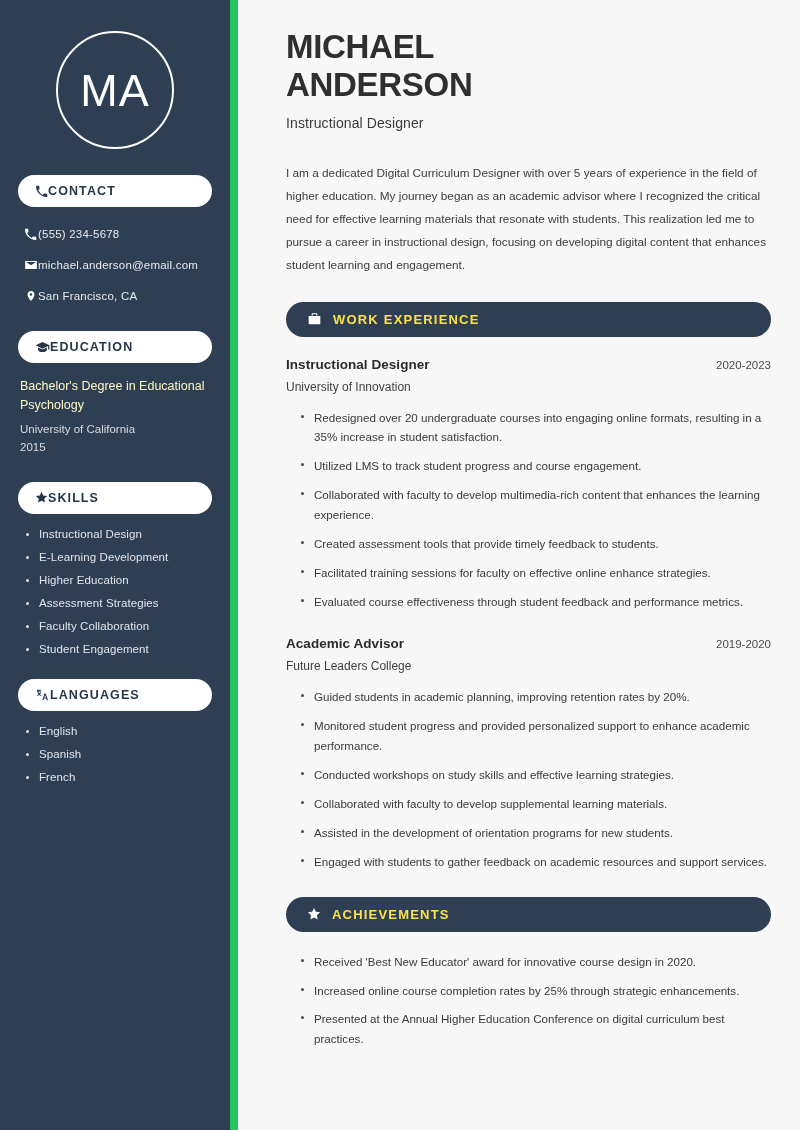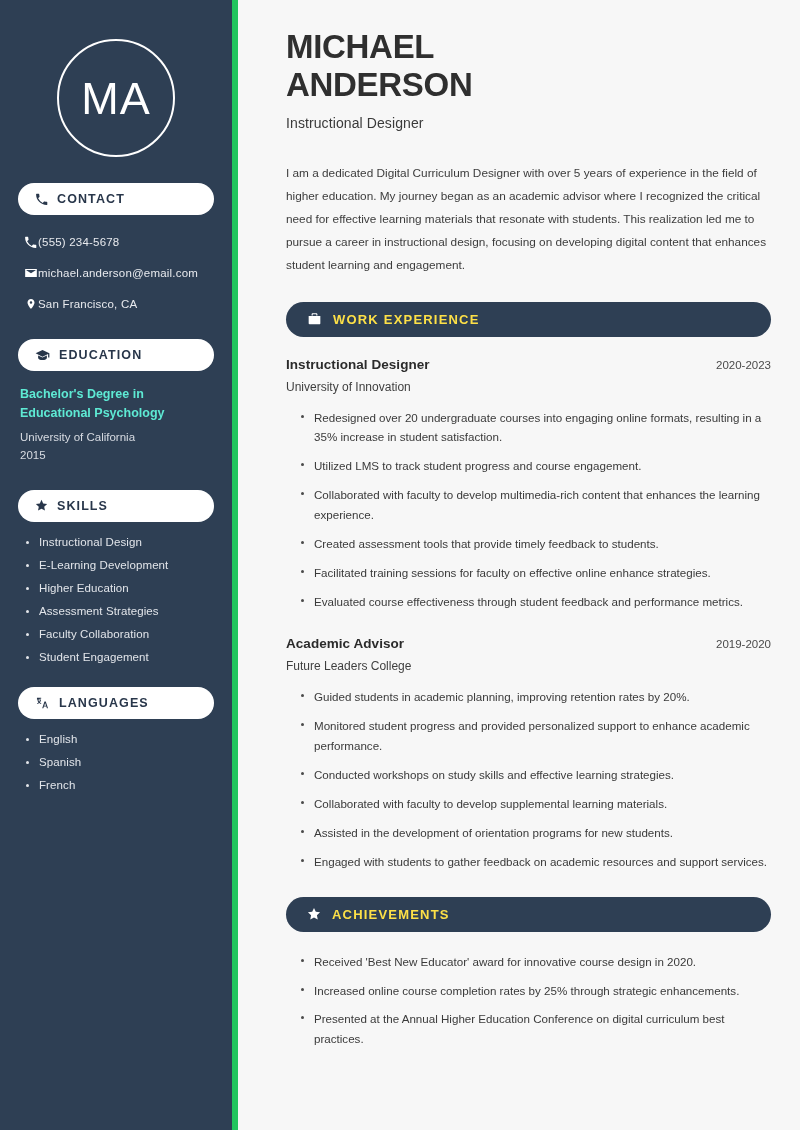--- a/index.html
+++ b/index.html
@@ -18,22 +18,22 @@
     background: #f7f7f7;
     display: flex;
     overflow: hidden;
   }
 
   
   .sidebar {
     width: 238px;
     min-width: 238px;
     background: #2e3f54;
-    border-right: 6px solid #22c55e;
-    padding: 12px 18px;
+    border-right: 8px solid #22c55e;
+    padding: 4px 18px;
     color: #ffffff;
   }
 
   .avatar-wrap {
     display: flex;
     justify-content: center;
     padding-top: 27px;
     padding-bottom: 26px;
   }
   .avatar {
@@ -53,21 +53,20 @@
     line-height: 1;
   }
 
   
   .pill {
     background: #ffffff;
     border-radius: 999px;
     height: 32px;
     display: flex;
     align-items: center;
-    gap: 9px;
     padding: 0 17px;
     margin-bottom: 14px;
   }
   .pill-label {
     color: #28364a;
     font-size: 12.5px;
     font-weight: bold;
     letter-spacing: 1.1px;
   }
   .pill .ico { display: flex; align-items: center; }
@@ -92,22 +91,22 @@
   .contact-text {
     font-size: 11.5px;
     color: #e8eaee;
     letter-spacing: 0.2px;
   }
 
   
   .edu-block { padding-left: 2px; margin-bottom: 25px; }
   .edu-degree {
     font-size: 12.5px;
-    font-weight: bold;
-    color: #5eead4;
+    font-weight: normal;
+    color: #fef9c3;
     line-height: 1.55;
     margin-bottom: 4px;
   }
   .edu-school {
     font-size: 11.5px;
     color: #d7dbe2;
     line-height: 1.6;
   }
   .edu-year {
     font-size: 11.5px;

